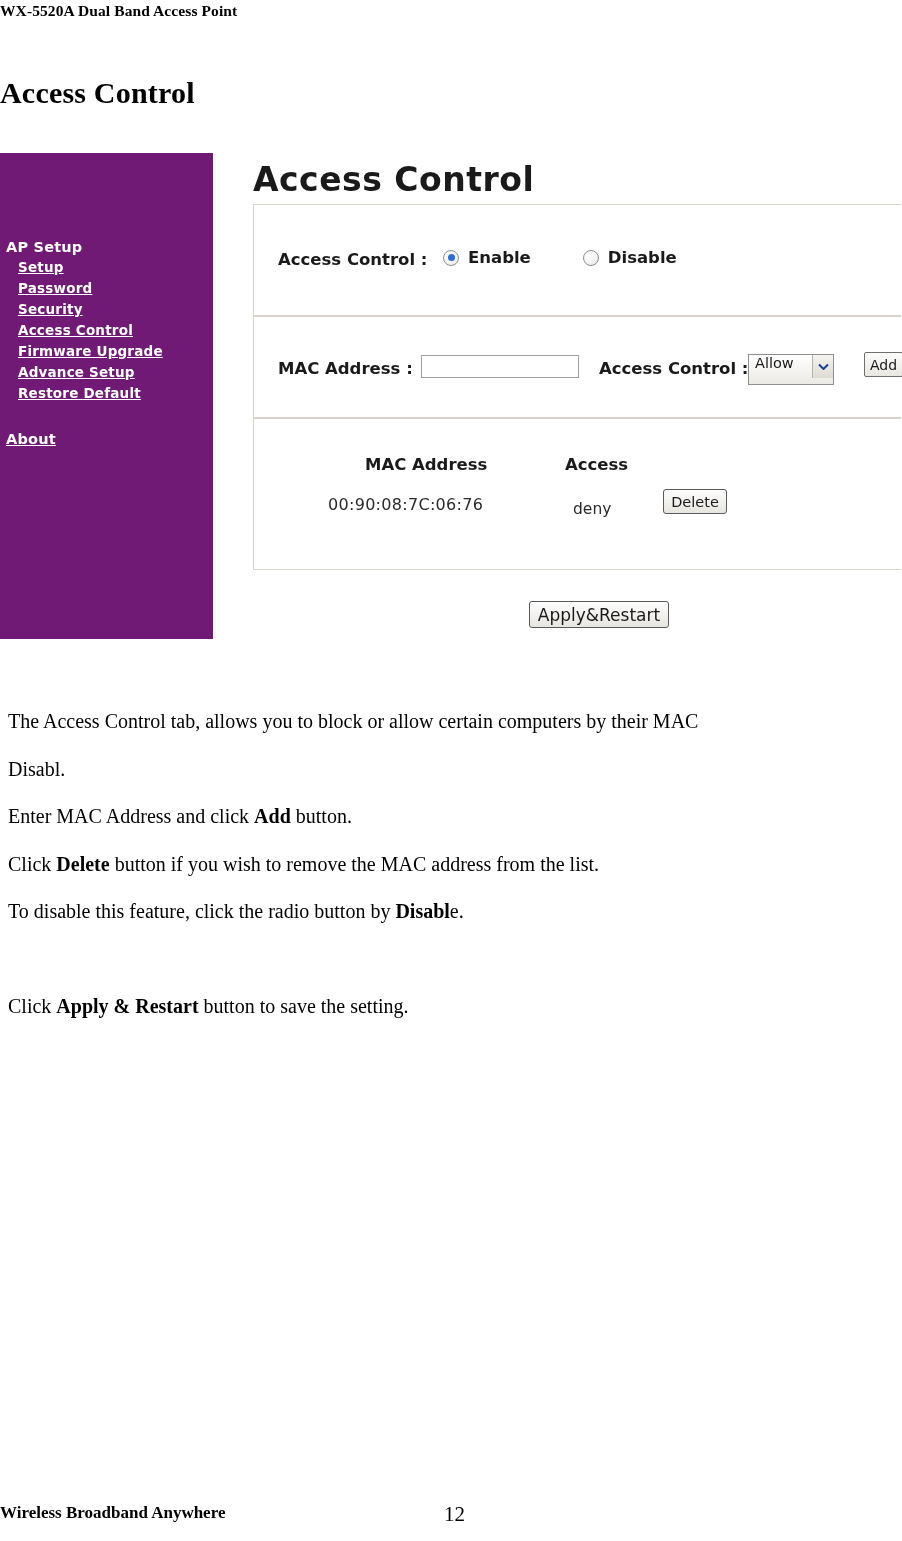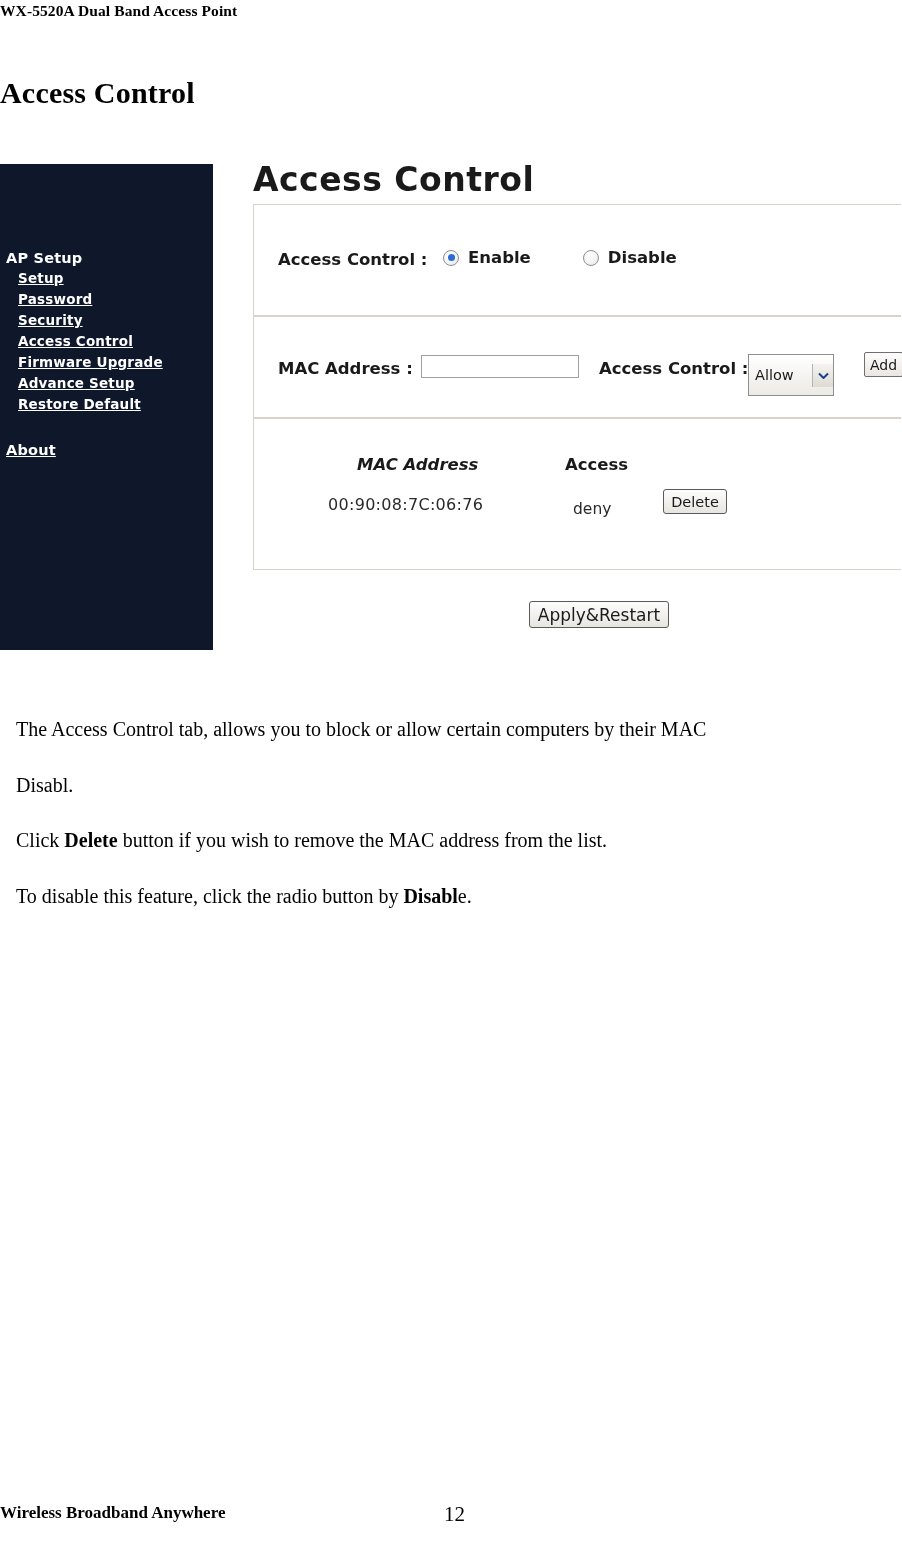--- a/index.html
+++ b/index.html
@@ -44,25 +44,25 @@
     position: absolute;
     top: 152px;
     left: 0px;
     width: 902px;
     height: 486px;
     background: #ffffff;
     font-family: "DejaVu Sans", sans-serif;
   }
   .sidebar {
     position: absolute;
-    top: 12px;
+    top: 1px;
     left: 0;
     width: 213px;
     height: 486px;
-    background: #0f172a;
+    background: #701a75;
   }
   .sidebar-inner {
     position: absolute;
     top: 86px;
     left: 6px;
     width: 200px;
   }
   .sidebar-group-title {
     color: #ffffff;
     font-size: 14.5px;
@@ -166,26 +166,26 @@
     font-family: "DejaVu Sans", sans-serif;
     font-size: 13px;
     padding: 1px 3px;
   }
   .b2-label2 { position: absolute; top: 207px; left: 386px; }
   .select-wrap {
     position: absolute;
     top: 202px;
     left: 535px;
     width: 86px;
-    height: 42px;
+    height: 31px;
     border: 1px solid #8f8f8f;
     background: linear-gradient(#ffffff, #eceae4);
     box-sizing: border-box;
     display: flex;
-    align-items: center;
+    align-items: flex-start;
   }
   .select-text {
     font-size: 14.5px;
     color: #1a1a1a;
     padding-left: 6px;
     flex: 1;
   }
   .select-arrow {
     width: 20px; height: 23px;
     border-left: 1px solid #b5b3ad;
@@ -211,21 +211,21 @@
     padding: 0 5px;
     box-sizing: border-box;
   }
 
   .tbl-head {
     position: absolute;
     font-size: 16.5px;
     font-weight: bold;
     color: #1a1a1a;
   }
-  .th-mac { top: 303px; left: 144px; font-style: italic; }
+  .th-mac { top: 303px; left: 152px; }
   .th-access { top: 303px; left: 352px; }
   .td-mac {
     position: absolute;
     top: 343px; left: 115px;
     font-size: 16px;
     color: #2a2a2a;
     letter-spacing: 0.3px;
   }
   .td-access {
     position: absolute;
@@ -272,21 +272,21 @@
   .body-text {
     position: absolute;
     top: 694px;
     left: 0px;
     width: 900px;
     font-family: "Liberation Serif", serif;
     font-size: 20px;
     line-height: 39.5px;
     color: #000000;
   }
-  .body-text p { margin: 16px; }
+  .body-text p { margin: 8px; }
   .body-text b { font-weight: bold; }
 
   .footer-left {
     position: absolute;
     bottom: 18px;
     left: 0px;
     font-family: "Liberation Serif", serif;
     font-size: 17px;
     font-weight: bold;
   }
@@ -358,21 +358,23 @@
       <div class="td-access">deny</div>
       <div class="btn-delete">Delete</div>
 
       <div class="btn-apply">Apply&amp;Restart</div>
     </div>
   </div>
 
   <div class="body-text">
     <p><span>The Access Control</span>&nbsp;<span>tab, allows you to block or allow certain computers by their MAC</span></p>
     <p>Disabl.</p>
+    <p><span>Enter MAC Address and click </span><b>Add</b><span> button.</span></p>
     <p><span>Click </span><b>Delete</b><span> button if you wish to remove the MAC address from the list.</span></p>
     <p><span>To disable this feature, click the radio button by </span><b>Disabl</b><span>e.</span></p>
     <p>&nbsp;</p>
+    <p><span>Click </span><b>Apply &amp; Restart</b><span> button to save the setting.</span></p>
   </div>
 
   <div class="footer-left">Wireless Broadband Anywhere</div>
   <div class="footer-page">12</div>
 
 </div>
 
 </body></html>

